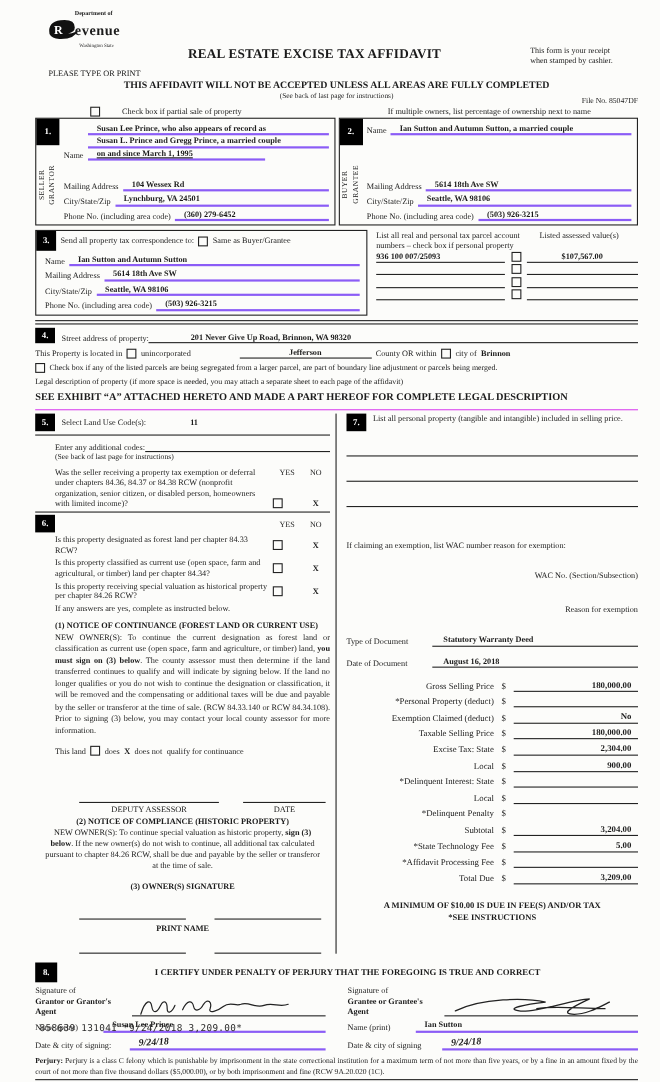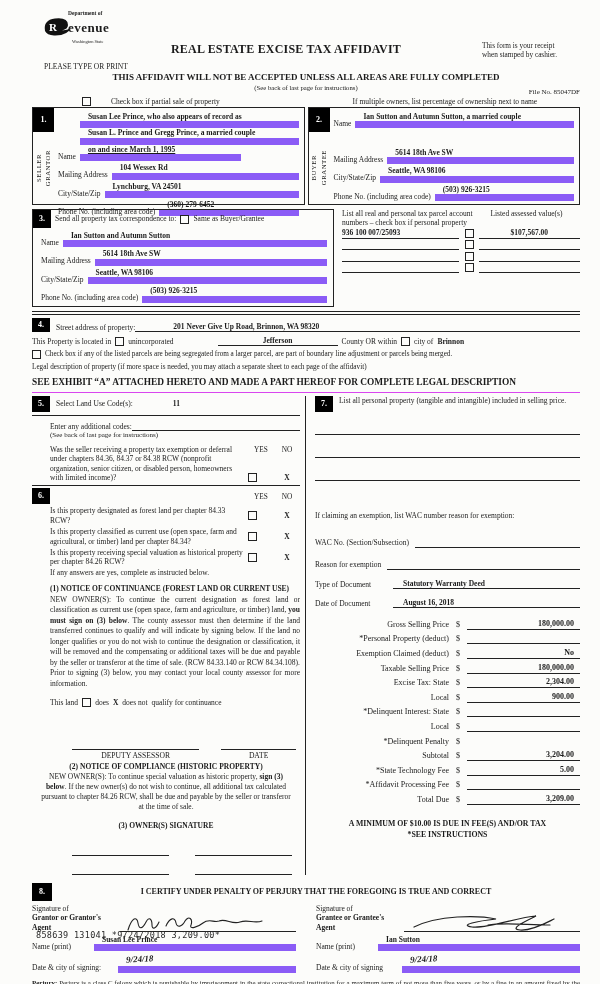--- a/index.html
+++ b/index.html
@@ -34,21 +34,21 @@
   
   .boxes{display:flex;gap:3px;}
   .pbox{border:1px solid #222;height:98px;display:flex;flex:1;box-sizing:border-box;}
   .rail{width:21px;display:flex;flex-direction:column;align-items:center;flex:none;}
   .rail .tab{width:100%;padding:7px 0;box-sizing:border-box;}
   .vwrap{flex:1;display:flex;justify-content:center;align-items:center;gap:1px;}
   .vtxt{writing-mode:vertical-rl;transform:rotate(180deg);font-size:6.8px;letter-spacing:0.5px;}
   .fields{flex:1;display:flex;flex-direction:column;padding:2px 5px 3px 4px;}
   .frow{display:flex;align-items:flex-end;margin-top:2px;}
   .flabel{white-space:nowrap;margin-right:4px;}
-  .fval{flex:1;border-bottom:7px solid #8b5cf6;font-weight:bold;padding-left:8px;min-height:9px;}
+  .fval{flex:1;border-bottom:2px solid #8b5cf6;font-weight:bold;padding-left:8px;min-height:9px;}
   .nameblock{flex:1;}
   .spacer{flex:1;}
   
   .s3wrap{display:flex;margin-top:4px;}
   .s3box{border:1px solid #222;width:302px;box-sizing:border-box;padding:0 4px 3px 0;flex:none;}
   .s3hdr{display:flex;align-items:center;gap:4px;}
   .s3hdr .tab{padding:4px 6px;}
   .s3fields{padding:1px 2px 0 8px;}
   .parcels{flex:1;padding-left:8px;}
   .phdrs{display:flex;}
@@ -95,21 +95,21 @@
   .notice2{text-align:center;line-height:1.35;margin-top:1px;padding:0 6px;}
   .sig3{text-align:center;font-weight:bold;margin-top:9px;}
   .siglines{display:flex;gap:26px;margin:24px 8px 0 40px;}
   .sline{flex:1;border-top:1px solid #222;}
   .printname{text-align:center;font-weight:bold;margin-top:3px;}
   
   .s7hdr{display:flex;gap:6px;}
   .s7hdr .tab{padding:3px 6px;align-self:flex-start;}
   .blank3 .line{min-height:9px;margin-top:13px;}
   .exnote{margin-top:30px;}
-  .wacrow{display:flex;align-items:flex-end;margin-top:17px;}
+  .wacrow{display:flex;align-items:flex-end;margin-top:17px;flex-direction:column;}
   .wacrow .line{flex:1;min-height:9px;margin-left:6px;}
   .docrow{display:flex;align-items:flex-end;margin-top:9px;}
   .doclabel{width:78px;flex:none;}
   .docval{flex:1;border-bottom:1px solid #222;font-weight:bold;padding-left:10px;min-height:9px;}
   .money{margin-top:7px;}
   .mrow{display:flex;align-items:flex-end;height:14.6px;font-size:8px;}
   .mlabel{width:134px;text-align:right;padding-right:7px;flex:none;}
   .mdollar{width:11px;flex:none;}
   .mval{flex:1;border-bottom:1px solid #222;text-align:right;font-weight:bold;padding-right:6px;min-height:9px;}
   .minnote{text-align:center;font-weight:bold;margin-top:13px;line-height:1.45;font-size:7.8px;}
@@ -404,20 +404,21 @@
       <div class="notice2">
         <div class="ntitle">(2) NOTICE OF COMPLIANCE (HISTORIC PROPERTY)</div>
         <span>NEW OWNER(S):  To continue special valuation as historic property, </span><span class="bold">sign (3) below</span><span>.  If the new owner(s) do not wish to continue, all additional tax calculated pursuant to chapter 84.26 RCW, shall be due and payable by the seller or transferor at the time of sale.</span>
       </div>
 
       <div class="sig3">(3)  OWNER(S) SIGNATURE</div>
       <div class="siglines">
         <div class="sline"></div>
         <div class="sline"></div>
       </div>
+      <div class="printname">PRINT NAME</div>
       <div class="siglines" style="margin-top:18px;">
         <div class="sline"></div>
         <div class="sline"></div>
       </div>
     </div>
 
     <div class="colR">
       <div class="s7hdr">
         <span class="tab">7.</span>
         <span>List all personal property (tangible and intangible) included in selling price.</span>

